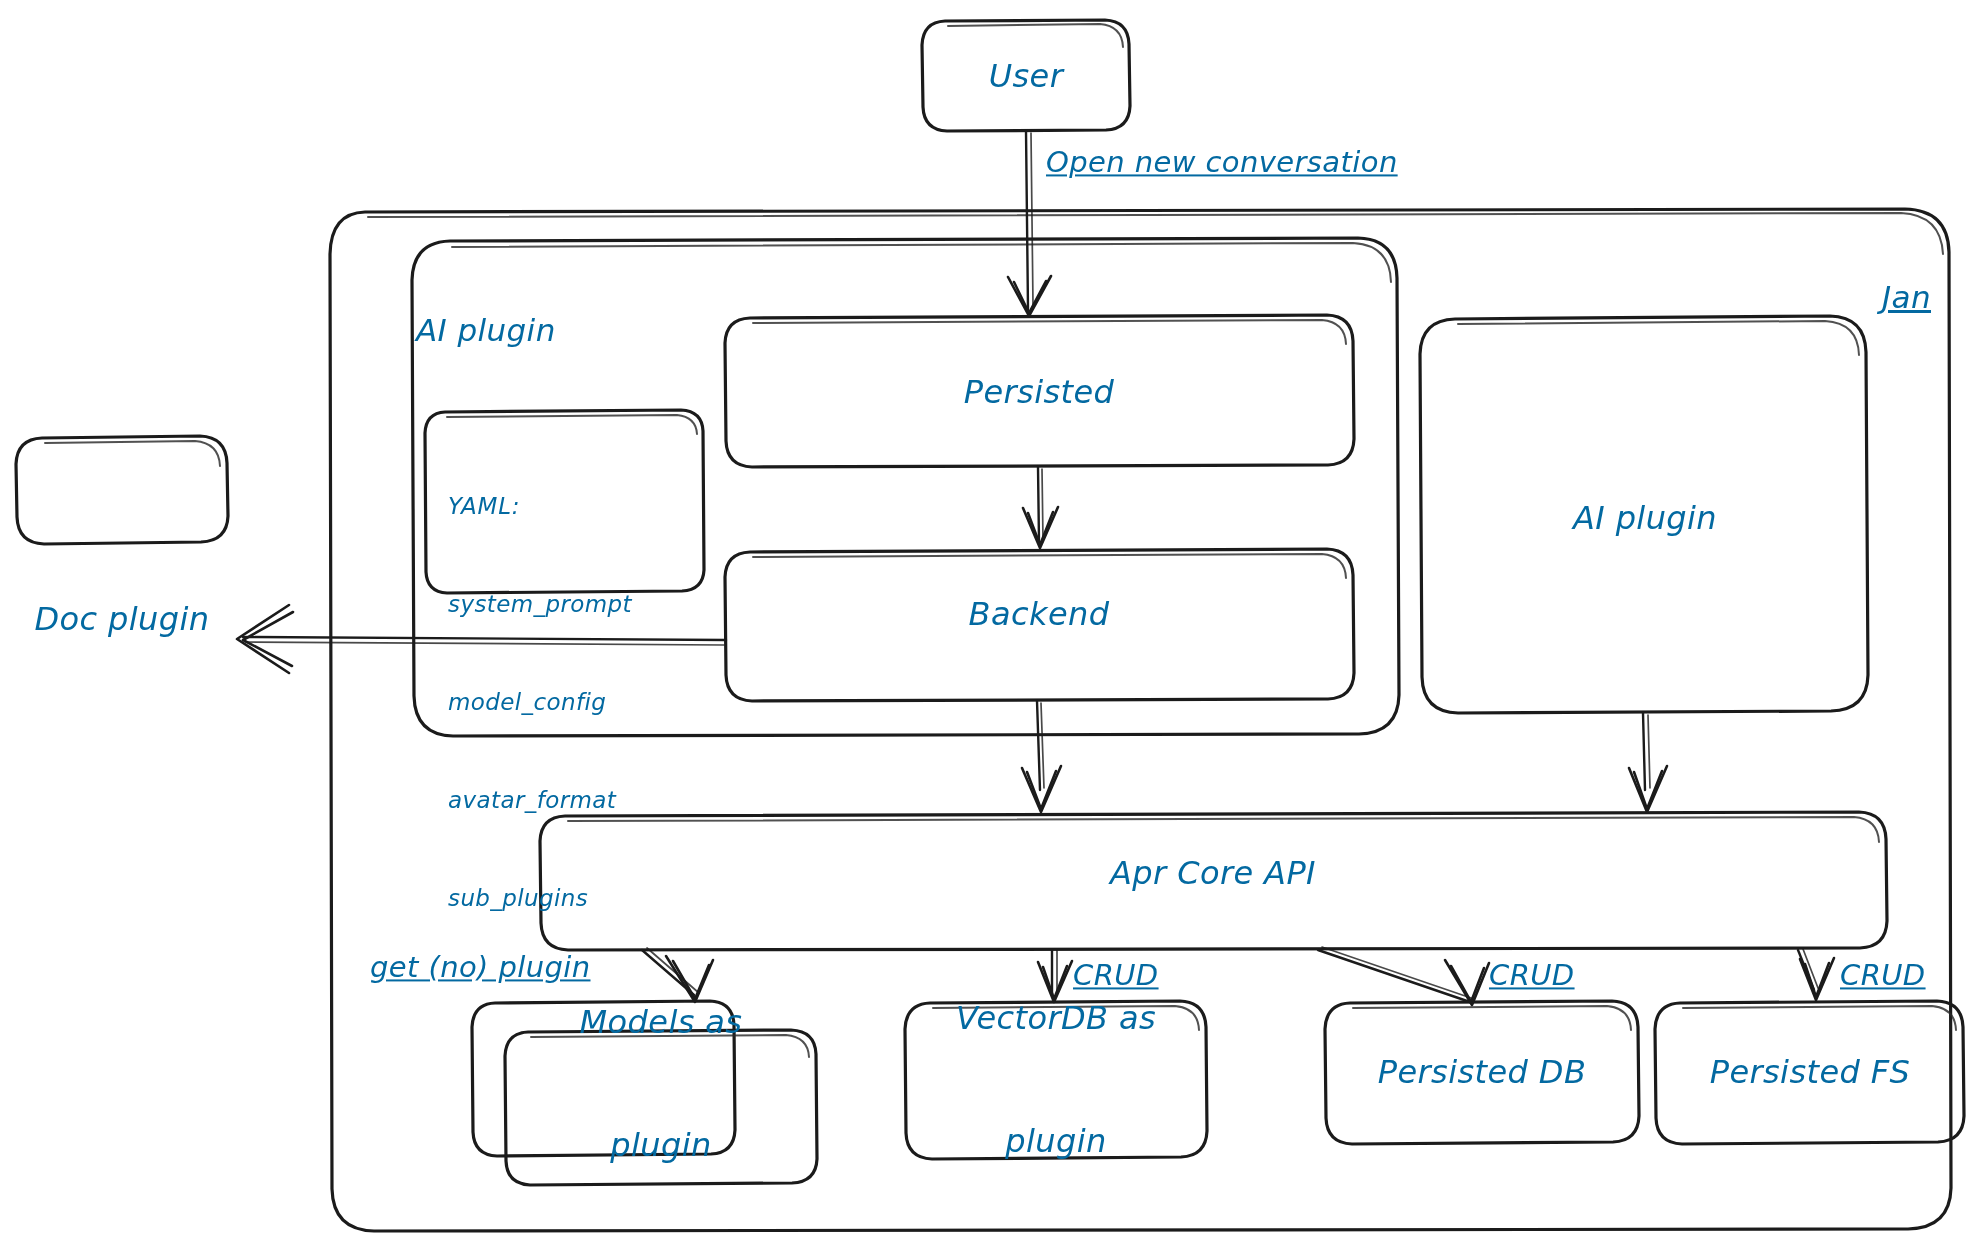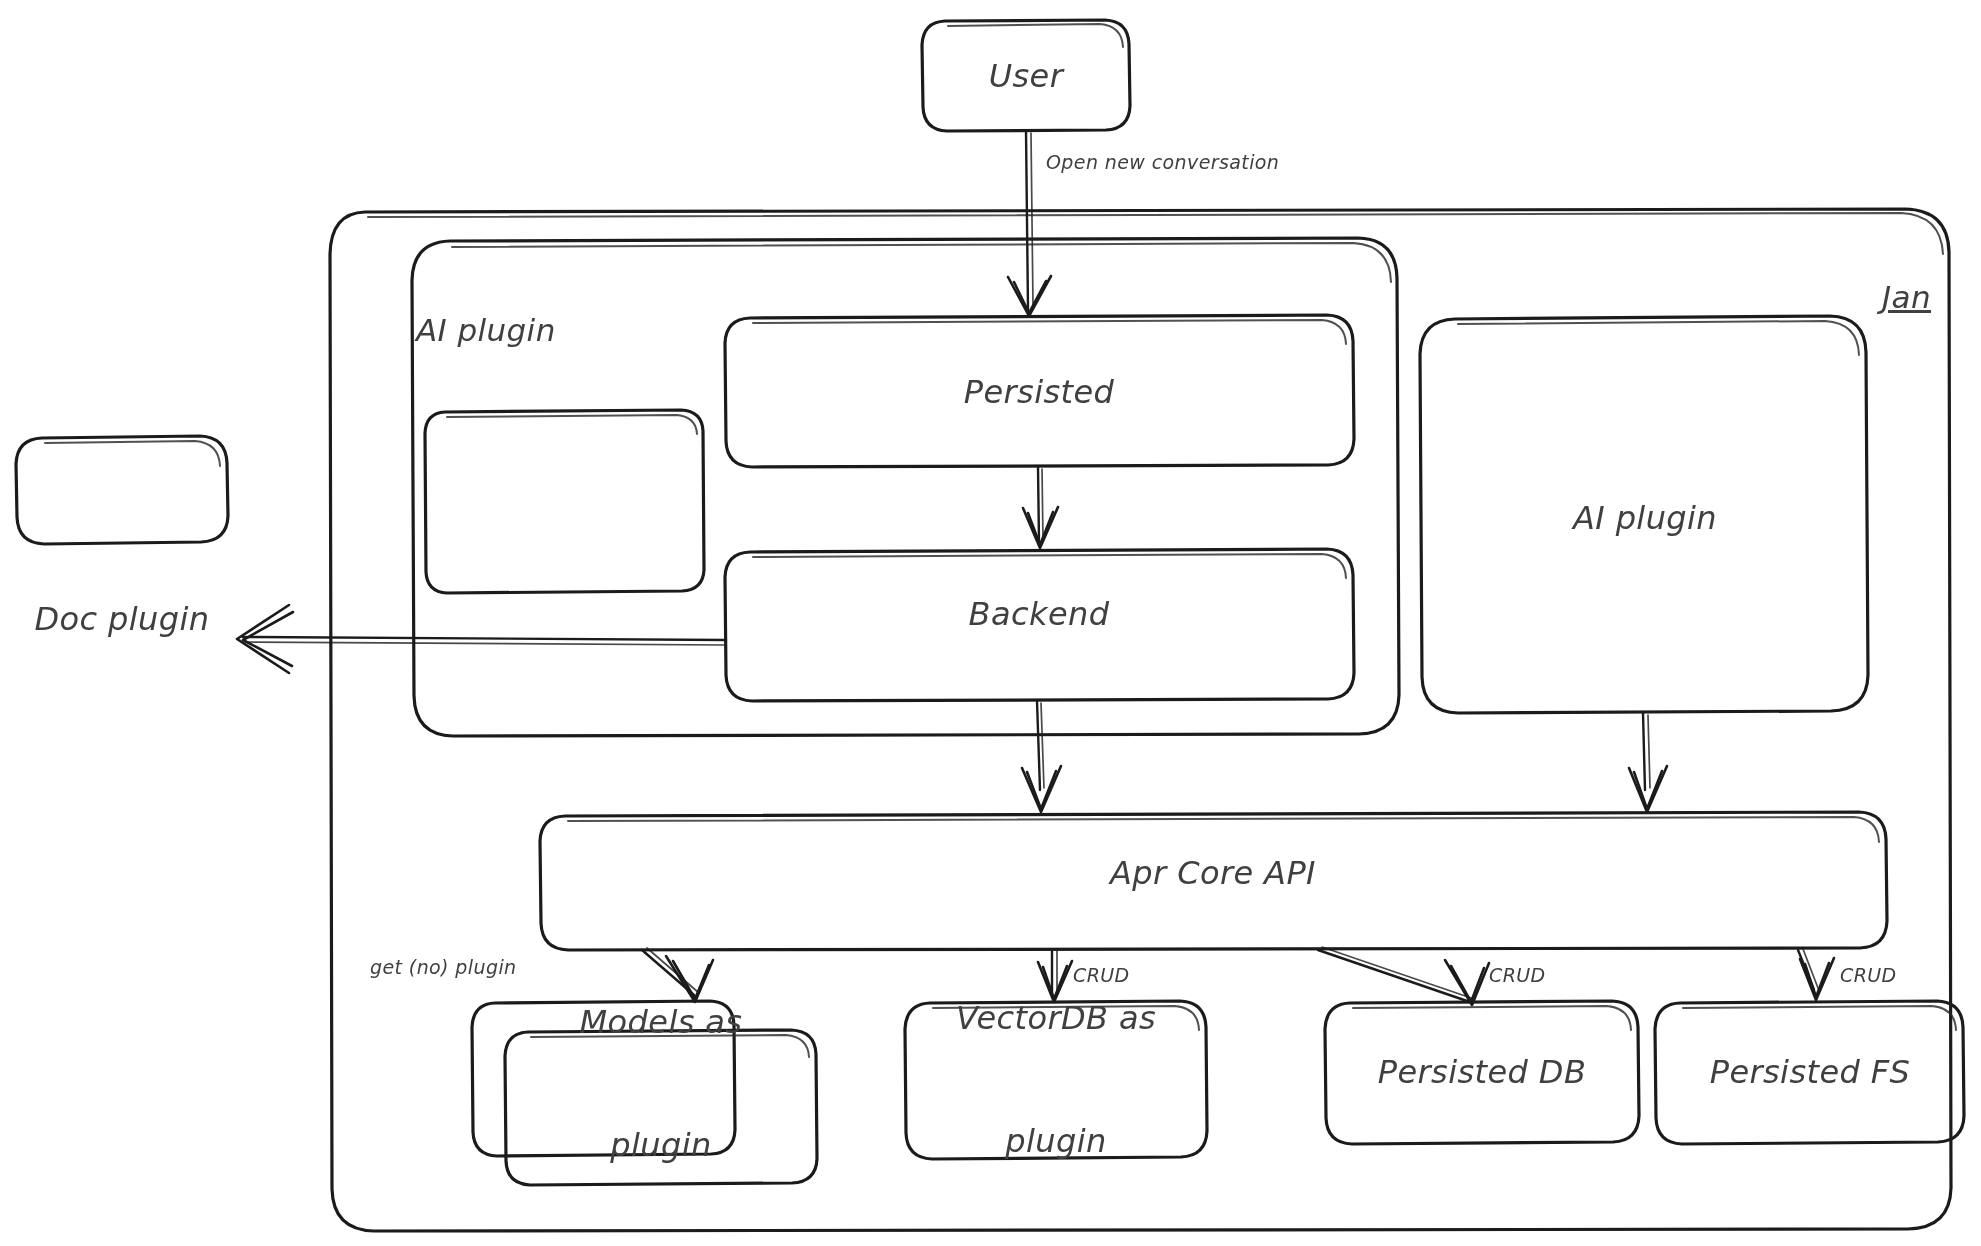--- a/index.html
+++ b/index.html
@@ -29,41 +29,42 @@
     stroke-linejoin: round;
   }
   .box-shape { stroke-width: 3.2; }
   .box-shape-ghost { stroke-width: 2.0; stroke: #2b2b2b; opacity: .82; }
   .edge { stroke-width: 2.4; }
   .edge-thin { stroke-width: 1.7; opacity: .8; }
   .arrowhead { stroke-width: 2.6; fill: none; }
 
   .lbl {
     position: absolute;
-    color: #404040;
+    color: #0369a1;
     font-family: "DejaVu Sans", sans-serif;
     font-style: italic;
     letter-spacing: .4px;
     white-space: pre;
     pointer-events: auto;
   }
   .node-label {
     font-size: 32px;
     text-align: center;
     transform: translate(-50%, -50%);
   }
   .node-label.two-line { line-height: 1.28; }
   .group-label {
     font-size: 31px;
     transform: translate(0, -50%);
   }
   .edge-label {
-    font-size: 19px;
+    font-size: 29px;
     line-height: 1.35;
     transform: translate(0, -50%);
+    text-decoration: underline;
   }
   .yaml-text {
     font-size: 23px;
     line-height: 1.42;
     transform: translate(0, 0);
   }
   .yaml-text .hdr { letter-spacing: .8px; }
 </style>
 </head>
 <body>
@@ -214,20 +215,27 @@
   <div class="lbl node-label" style="left:1039px; top:392px;">Persisted</div>
 
   <div class="lbl node-label" style="left:1039px; top:614px;font-style:italic;">Backend</div>
 
   <div class="lbl node-label" style="left:1645px; top:518px;">AI plugin</div>
 
   <div class="lbl node-label" style="left:122px; top:619px;">Doc plugin</div>
 
   <div class="lbl node-label" style="left:1213px; top:873px;">Apr Core API</div>
 
+  <div class="lbl yaml-text" style="left:448px; top:425px;">
+    <div class="hdr">YAML:</div>
+    <div>system_prompt</div>
+    <div>model_config</div>
+    <div>avatar_format</div>
+    <div>sub_plugins</div>
+  </div>
 
   <div class="lbl edge-label" style="left:370px; top:968px;">get (no) plugin</div>
 
   <div class="lbl edge-label" style="left:1073px; top:976px;">CRUD</div>
 
   <div class="lbl edge-label" style="left:1489px; top:976px;">CRUD</div>
 
   <div class="lbl edge-label" style="left:1840px; top:976px;">CRUD</div>
 
   <div class="lbl node-label two-line" style="left:661px; top:1084px;">

